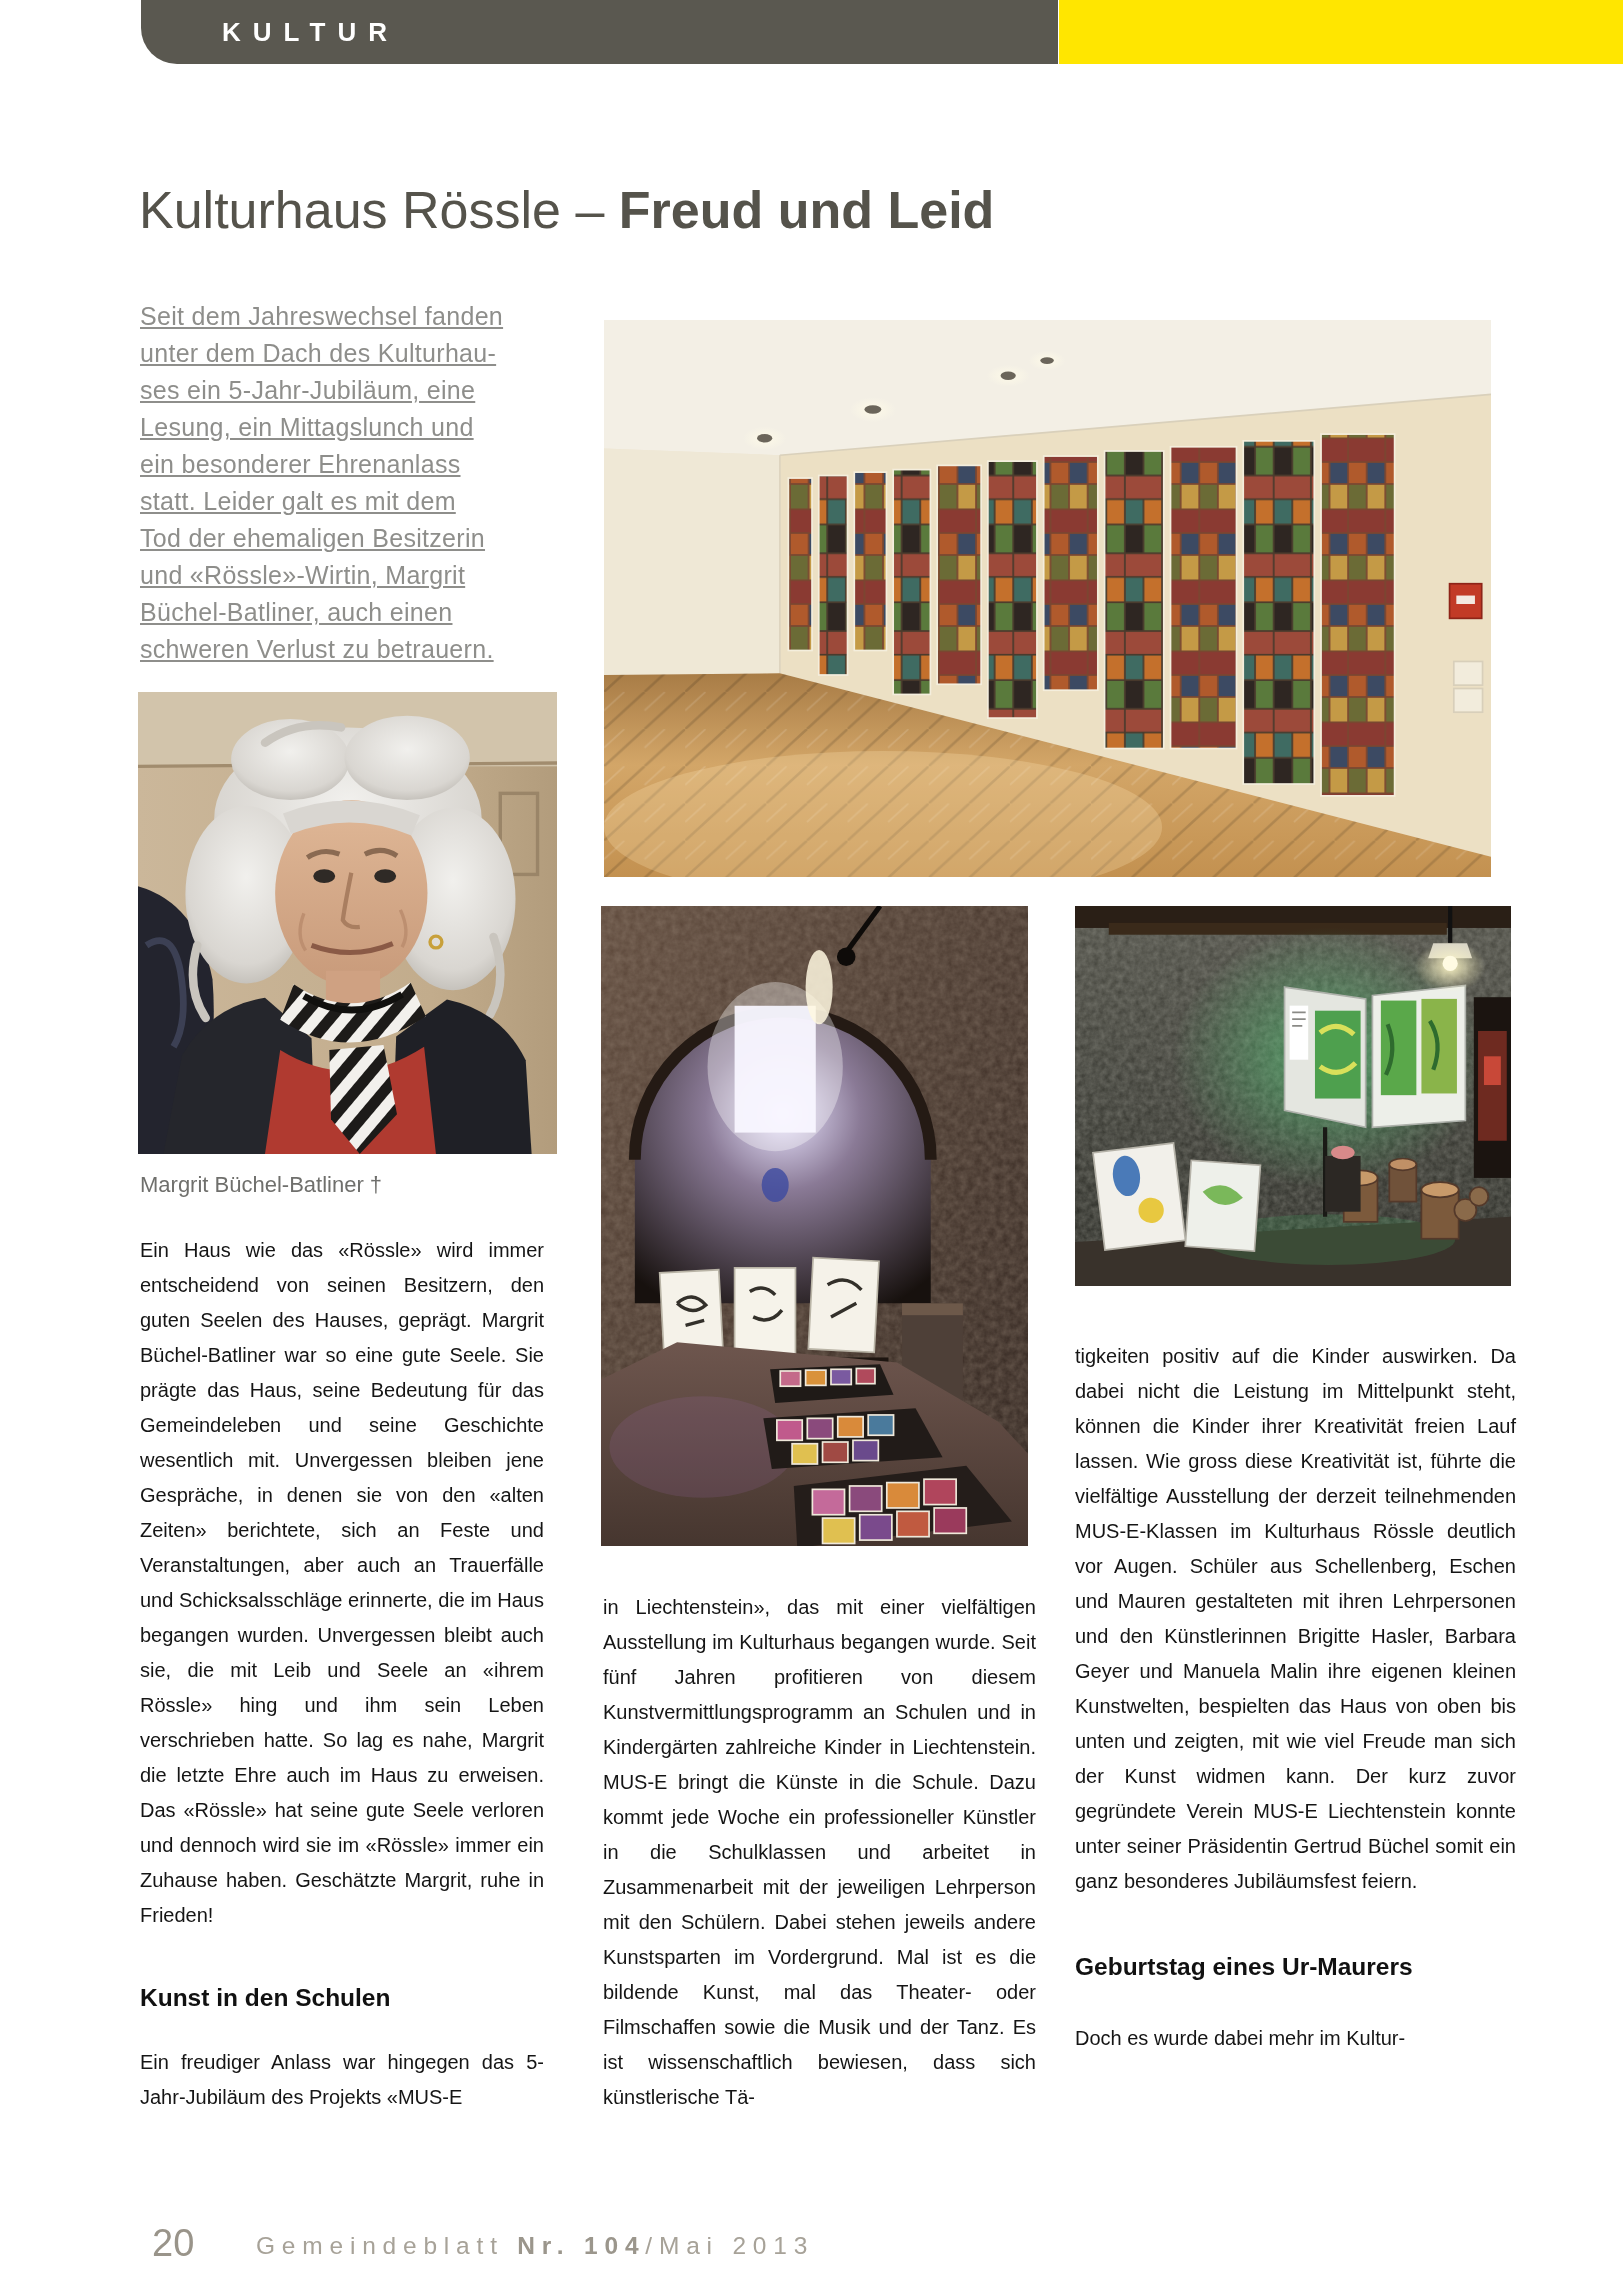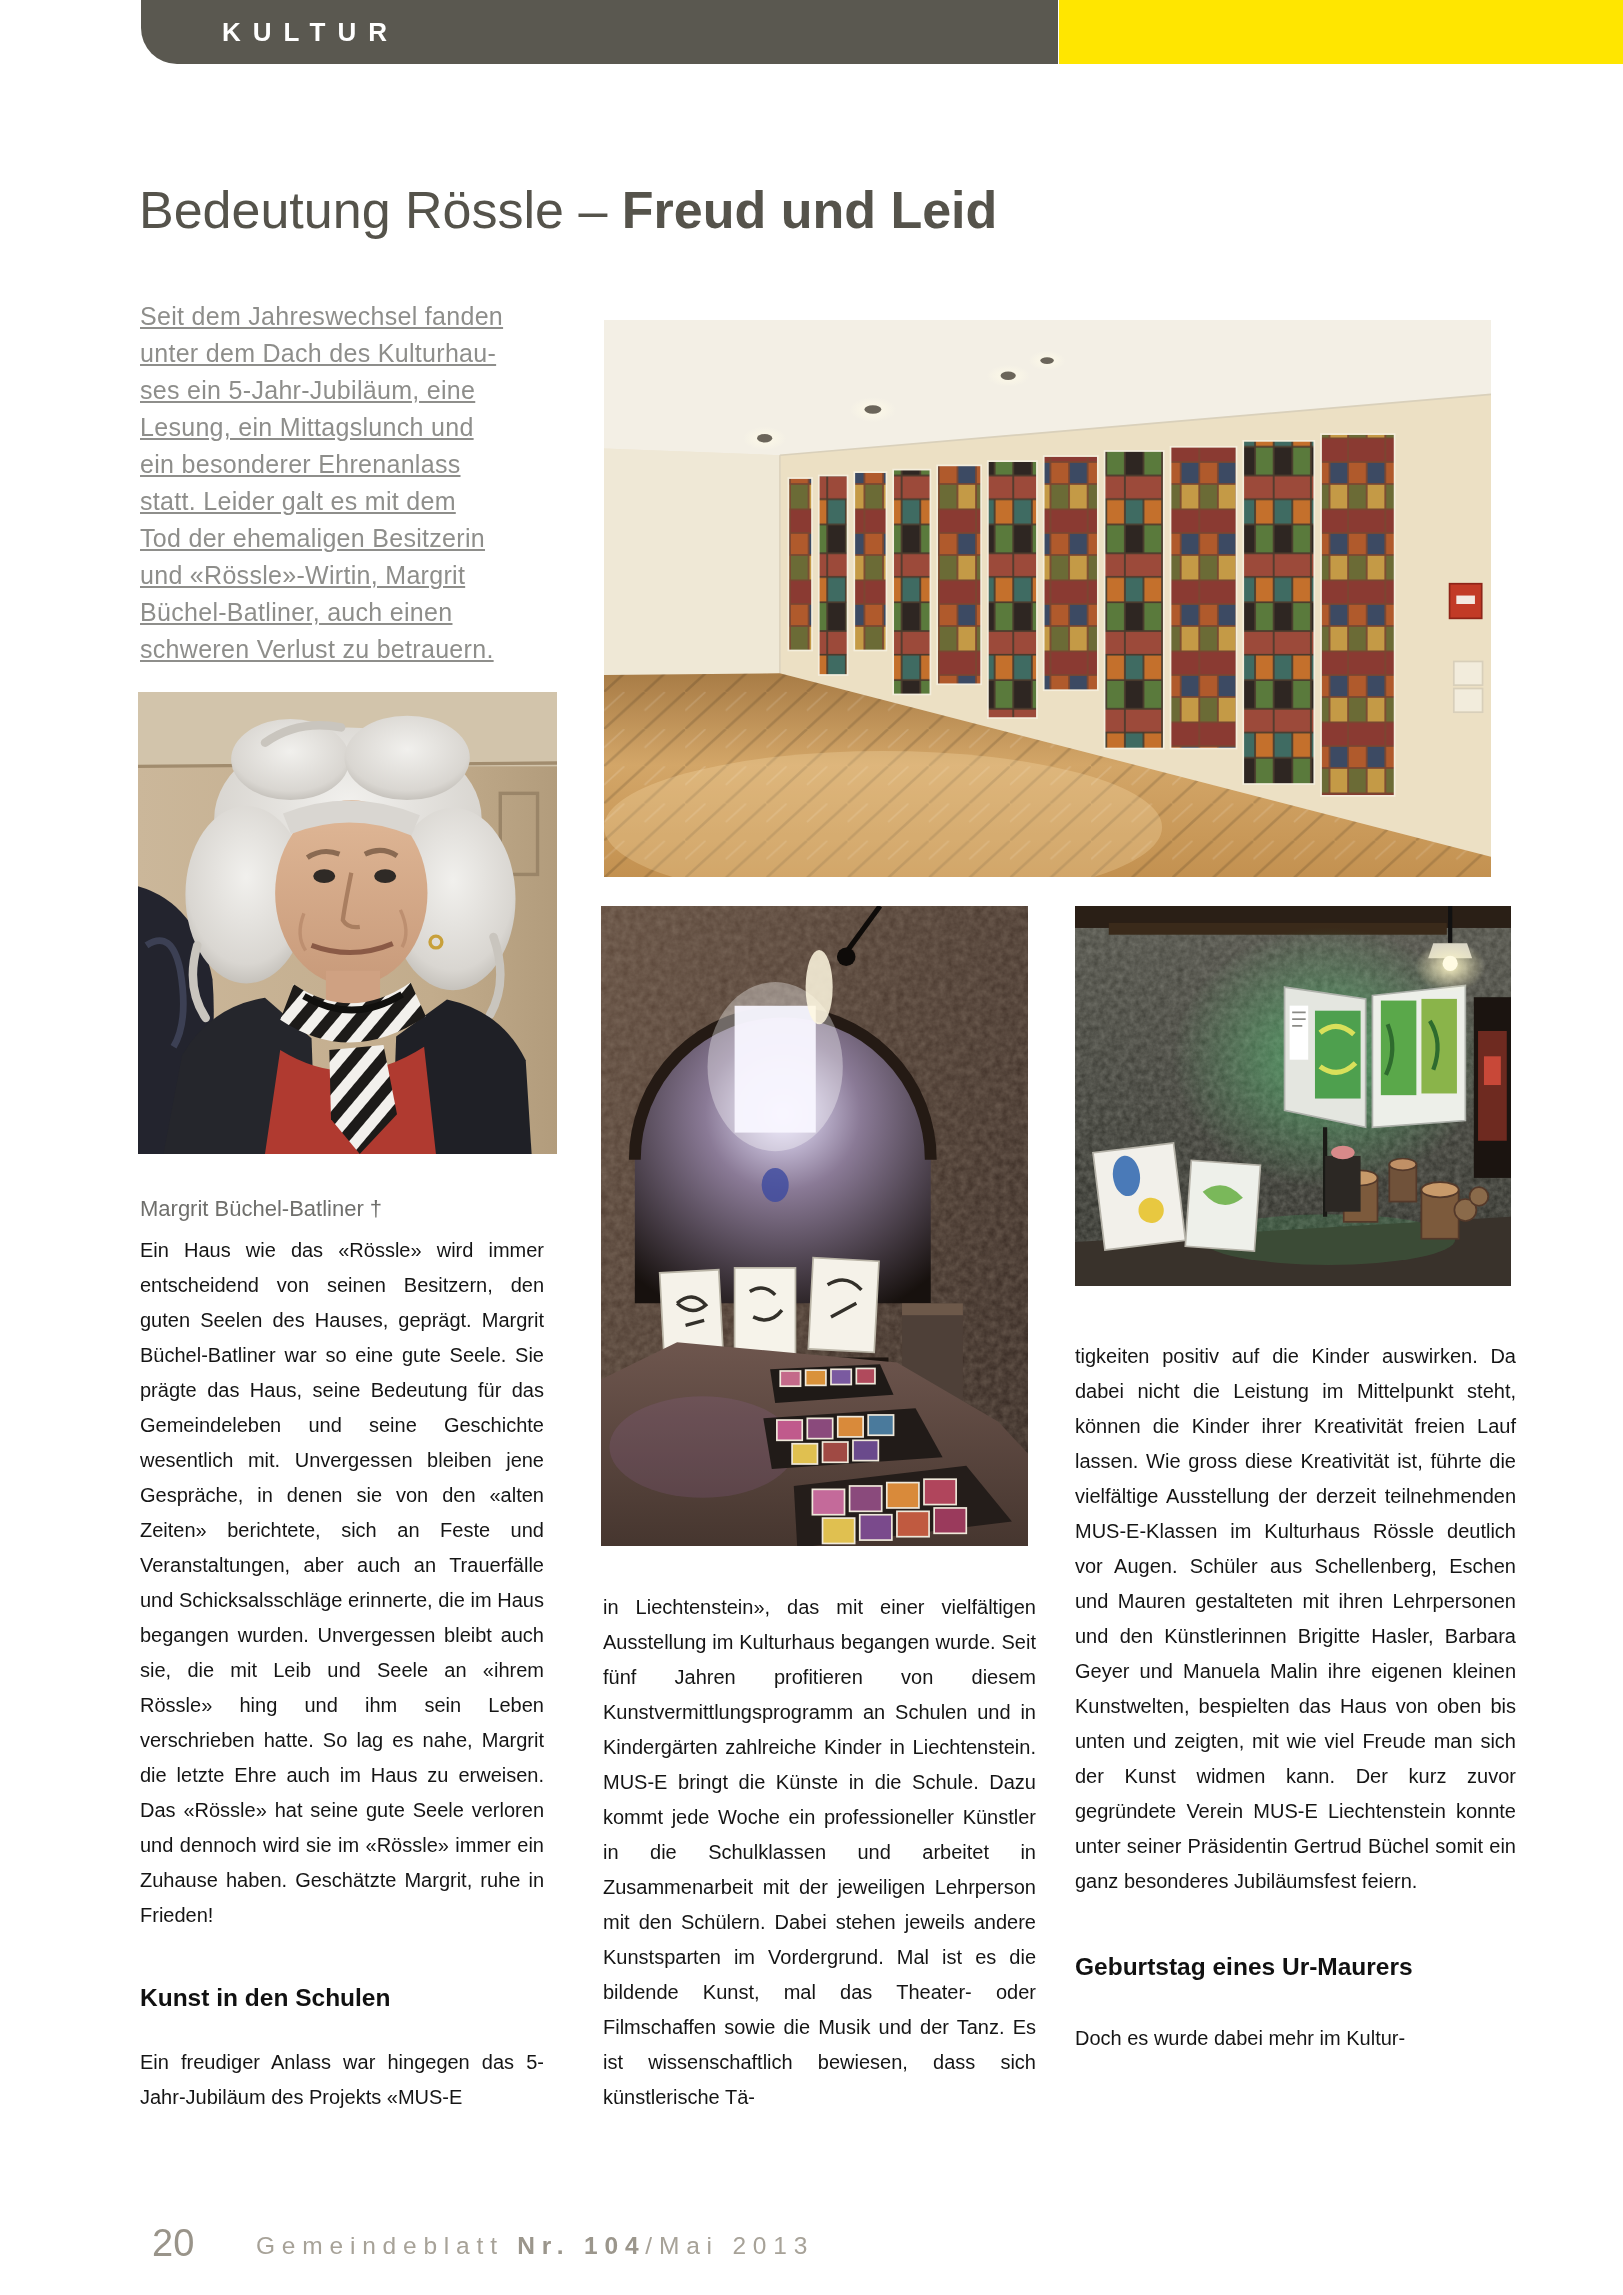--- a/index.html
+++ b/index.html
@@ -23,21 +23,21 @@
         color:#8e8e8b;white-space:pre-line;letter-spacing:0.3px;text-decoration:underline;}
 
   
   .photo{position:absolute;overflow:hidden;background:#ddd;}
   .photo svg{display:block;width:100%;height:100%;}
   .ph-gallery{left:604px;top:320px;width:887px;height:557px;}
   .ph-portrait{left:138px;top:692px;width:419px;height:462px;}
   .ph-cellar{left:601px;top:906px;width:427px;height:640px;}
   .ph-green{left:1075px;top:906px;width:436px;height:380px;}
 
-  .caption{position:absolute;left:140px;top:1172px;font-size:22px;color:#6f6f6c;margin-top:24px;}
+  .caption{position:absolute;left:140px;top:1172px;font-size:22px;color:#6f6f6c;}
 
   
   .col{position:absolute;}
   .col-left{left:140px;top:1233px;width:404px;}
   .col-mid{left:603px;top:1590px;width:433px;}
   .col-right{left:1075px;top:1339px;width:441px;}
   p.body{margin:0;font-size:20px;line-height:35px;color:#151515;text-align:justify;
          hyphens:auto;-webkit-hyphens:auto;}
   h3.sub{margin:0;font-size:24.5px;line-height:35px;font-weight:bold;color:#111111;}
   .col-left h3.sub{margin-top:47px;margin-bottom:30px;}
@@ -51,21 +51,21 @@
 </style>
 </head>
 <body>
 
 <div class="page">
 
   <div class="bar-dark"></div>
   <div class="bar-yellow"></div>
   <div class="kultur">KULTUR</div>
 
-  <div class="title"><span>Bedeutung Rössle – </span><span class="t-bold">Freud und Leid</span></div>
+  <div class="title"><span>Kulturhaus Rössle – </span><span class="t-bold">Freud und Leid</span></div>
 
   <div class="lead">Seit dem Jahreswechsel fanden
 unter dem Dach des Kulturhau-
 ses ein 5-Jahr-Jubiläum, eine
 Lesung, ein Mittagslunch und
 ein besonderer Ehrenanlass
 statt. Leider galt es mit dem
 Tod der ehemaligen Besitzerin
 und «Rössle»-Wirtin, Margrit
 Büchel-Batliner, auch einen

